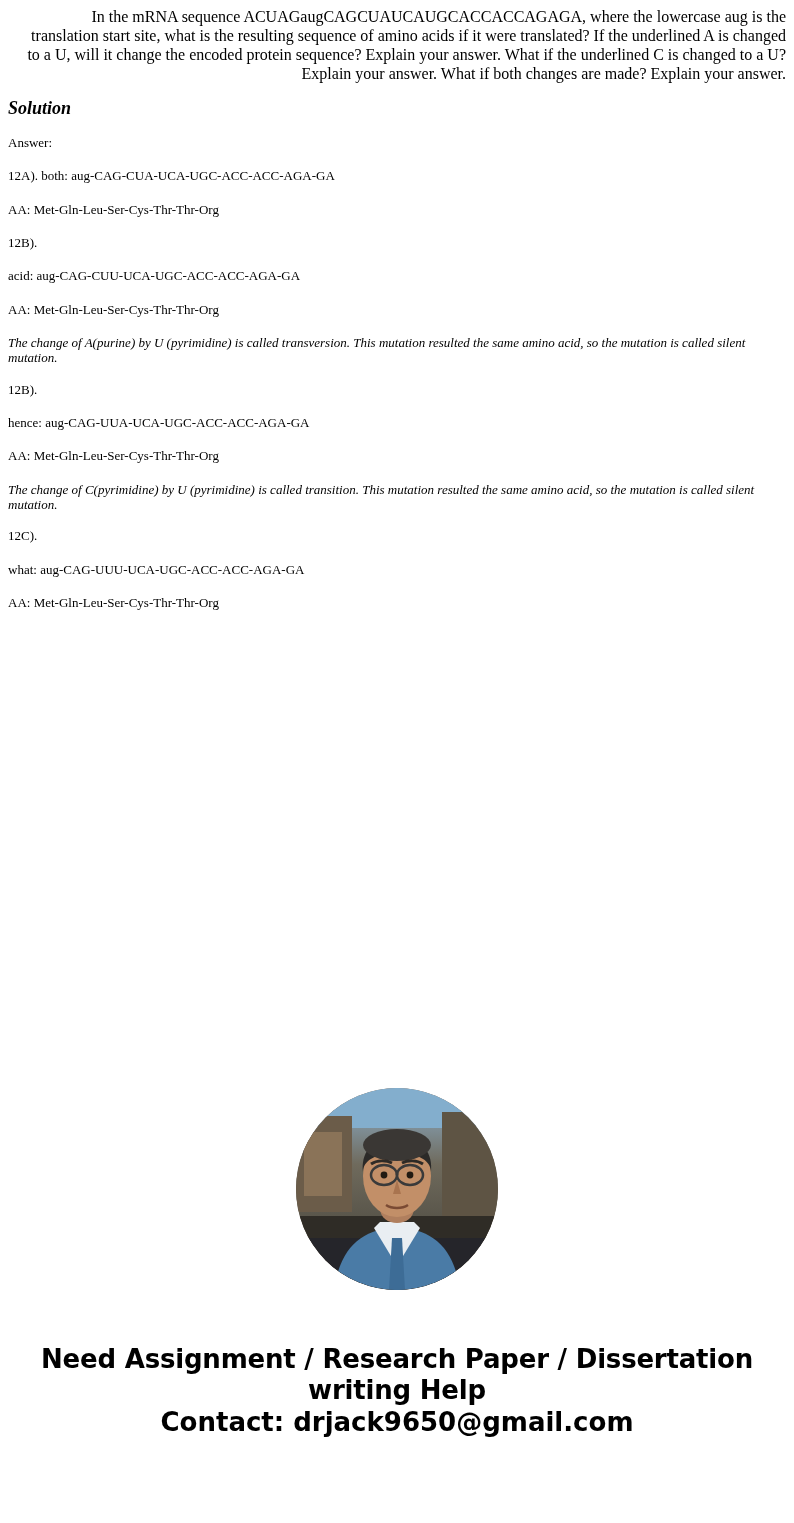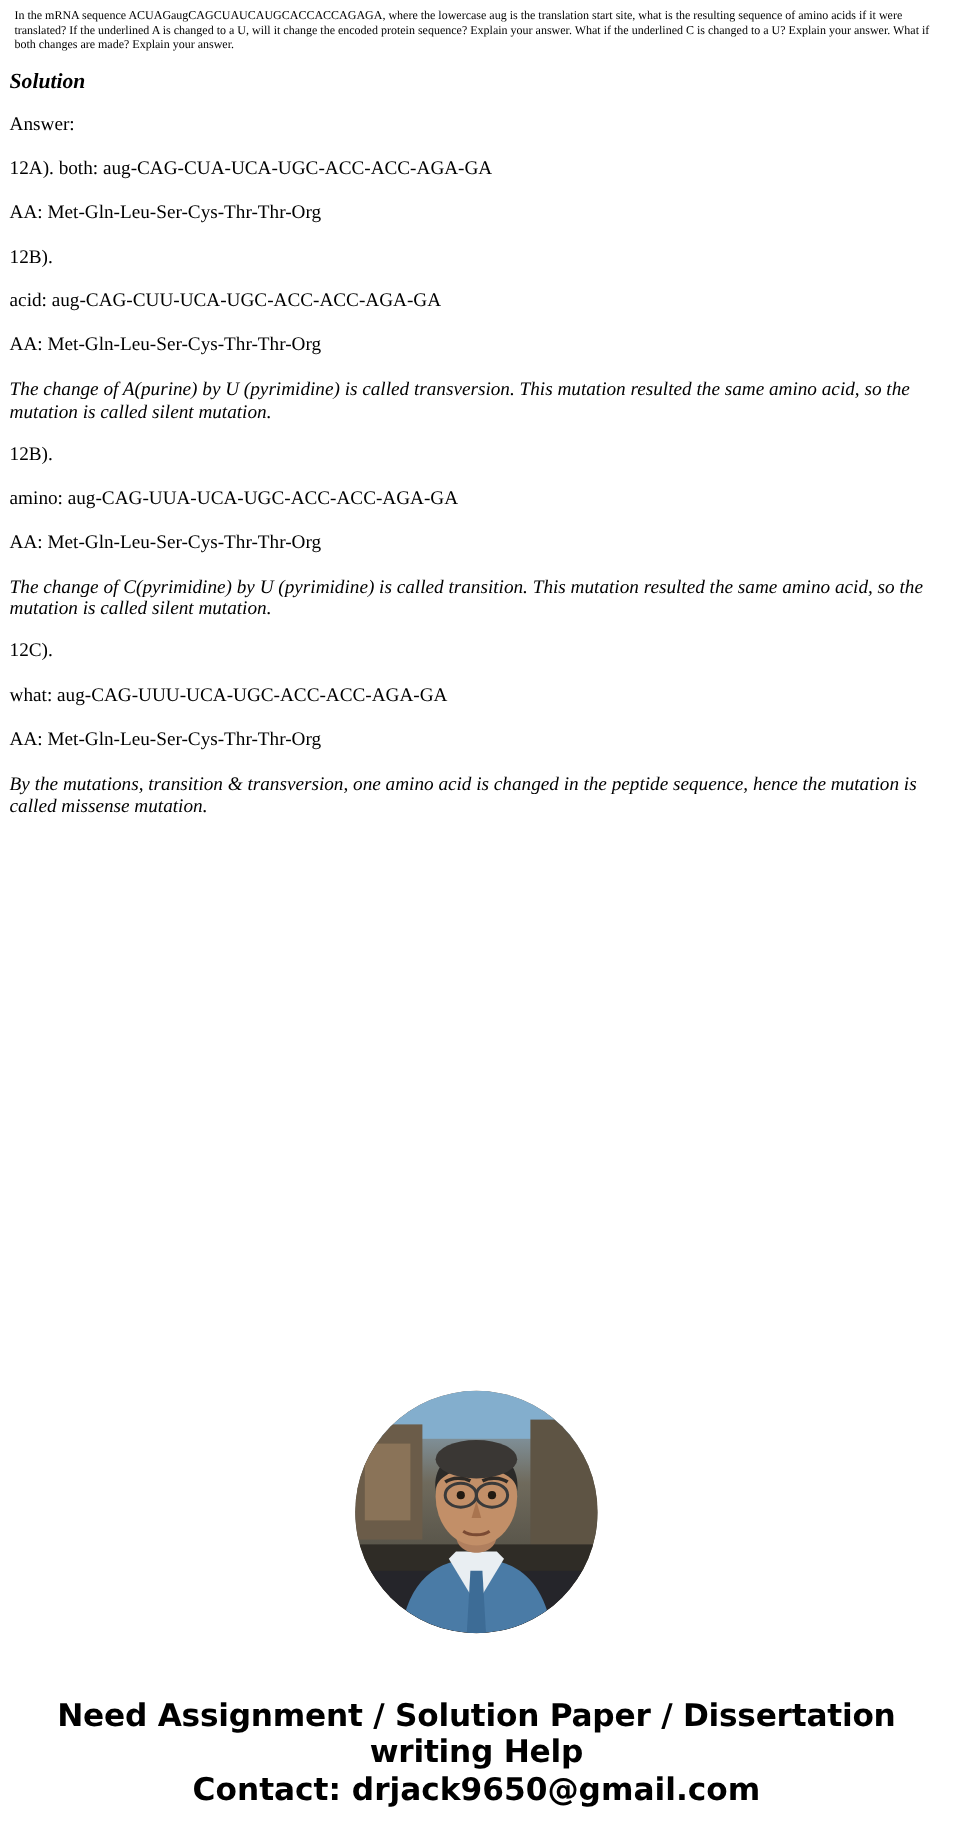--- a/index.html
+++ b/index.html
@@ -13,34 +13,34 @@
     font-family: "Liberation Serif", serif;
     color: #000000;
     position: relative;
   }
   .page {
     width: 794px;
     box-sizing: border-box;
     padding: 8px 8px 0 8px;
   }
   .question {
-    font-size: 10px;
+    font-size: 16px;
     line-height: 1.18;
-    margin: 0 0 14px 4px;
-    text-align: left;
+    margin: 0 0 14px 14px;
+    text-align: right;
   }
   .solution-heading {
     font-size: 18px;
     font-weight: bold;
     margin: 0 0 12px 0;
     line-height: 1.2;
     font-style: italic;
   }
   p.body-line {
-    font-size: 16px;
+    font-size: 13px;
     line-height: 1.18;
     margin: 16px 0 18px 0;
   }
   p.body-line.wrap {
     margin-bottom: 16px;
     font-style: italic;
   }
   .spacer {
     height: 420px;
   }
@@ -91,27 +91,26 @@
   <h2 class="solution-heading">Solution</h2>
 
   <p class="body-line">Answer:</p>
   <p class="body-line">12A). both: aug-CAG-CUA-UCA-UGC-ACC-ACC-AGA-GA</p>
   <p class="body-line">AA: Met-Gln-Leu-Ser-Cys-Thr-Thr-Org</p>
   <p class="body-line">12B).</p>
   <p class="body-line">acid: aug-CAG-CUU-UCA-UGC-ACC-ACC-AGA-GA</p>
   <p class="body-line">AA: Met-Gln-Leu-Ser-Cys-Thr-Thr-Org</p>
   <p class="body-line wrap">The change of A(purine) by U (pyrimidine) is called transversion. This mutation resulted the same amino acid, so the mutation is called silent mutation.</p>
   <p class="body-line">12B).</p>
-  <p class="body-line">amino: aug-CAG-UUA-UCA-UGC-ACC-ACC-AGA-GA</p>
+  <p class="body-line">hence: aug-CAG-UUA-UCA-UGC-ACC-ACC-AGA-GA</p>
   <p class="body-line">AA: Met-Gln-Leu-Ser-Cys-Thr-Thr-Org</p>
   <p class="body-line wrap">The change of C(pyrimidine) by U (pyrimidine) is called transition. This mutation resulted the same amino acid, so the mutation is called silent mutation.</p>
   <p class="body-line">12C).</p>
   <p class="body-line">what: aug-CAG-UUU-UCA-UGC-ACC-ACC-AGA-GA</p>
   <p class="body-line">AA: Met-Gln-Leu-Ser-Cys-Thr-Thr-Org</p>
-  <p class="body-line wrap">By the mutations, transition &amp; transversion, one amino acid is changed in the peptide sequence, hence the mutation is called missense mutation.</p>
 
   <div class="spacer"></div>
 
   <div class="photo-wrap">
     <div class="avatar">
       <svg width="202" height="202" viewBox="0 0 202 202" aria-hidden="true">
         <defs>
           <clipPath id="circleClip">
               <circle cx="101" cy="101" r="101"></circle>
             </clipPath>
@@ -149,17 +148,17 @@
           <path d="M75 76 C81 72 90 72 96 75" stroke="#2e2a26" stroke-width="3" fill="none"></path>
           <path d="M106 75 C112 72 121 72 127 76" stroke="#2e2a26" stroke-width="3" fill="none"></path>
           <path d="M101 92 L97 106 L105 106 Z" fill="#a9744f"></path>
           <path d="M90 117 C96 121 106 121 112 117" stroke="#7a4a33" stroke-width="2.5" fill="none"></path>
         </g>
       </svg>
     </div>
   </div>
 
   <div class="footer">
-    <div class="line1">Need Assignment / Solution Paper / Dissertation writing Help</div>
+    <div class="line1">Need Assignment / Research Paper / Dissertation writing Help</div>
     <div class="line2">Contact: drjack9650@gmail.com</div>
   </div>
 
 </div>
 
 </body></html>

